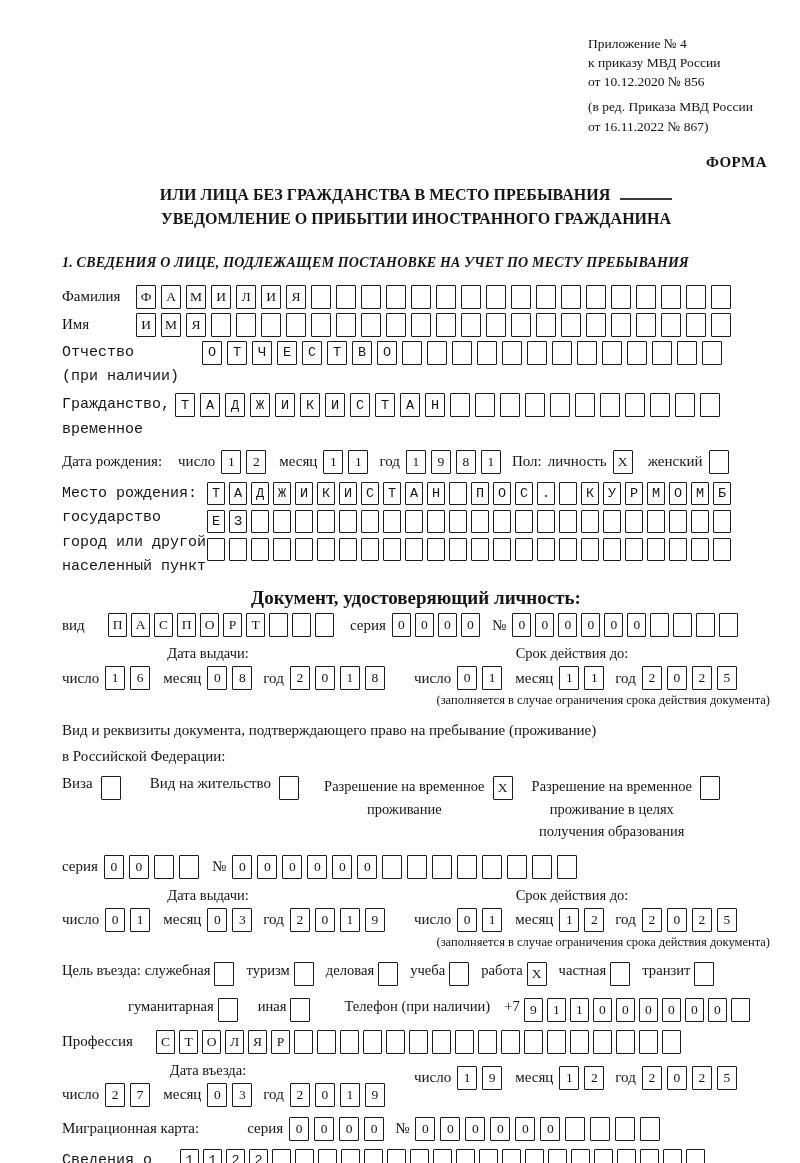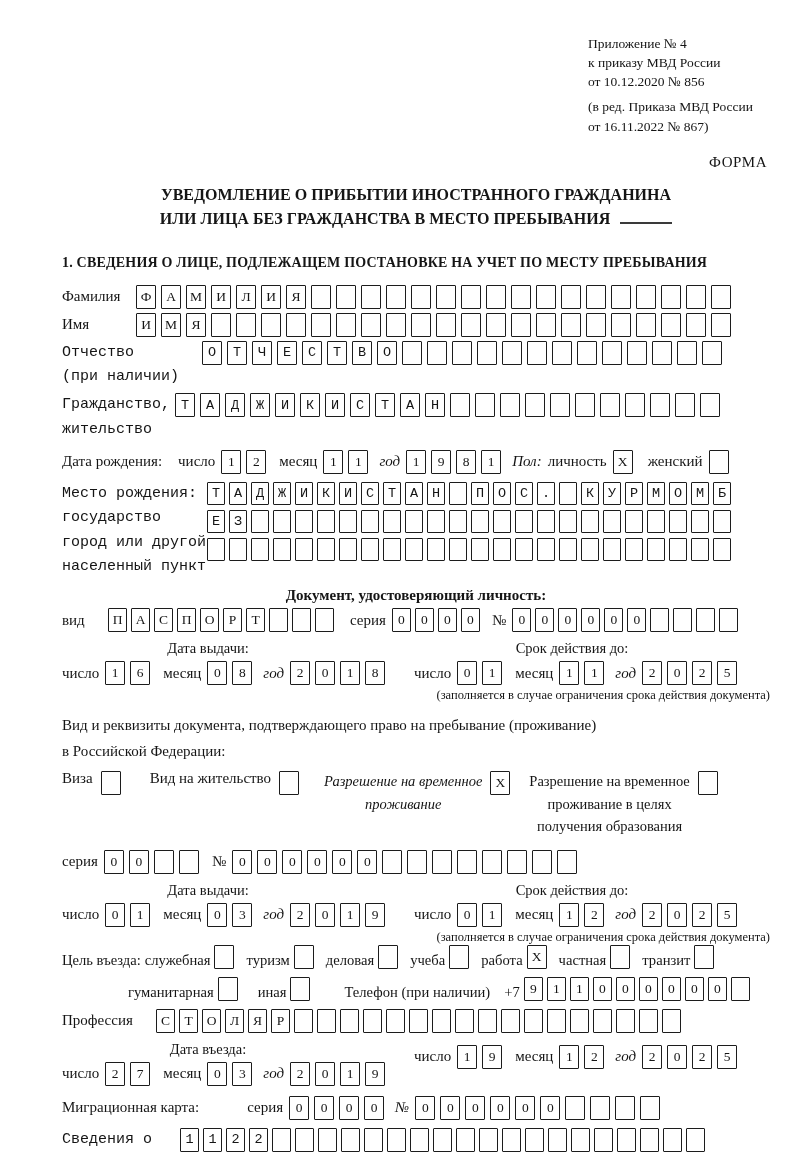--- a/index.html
+++ b/index.html
@@ -5,87 +5,87 @@
   html,body{margin:0;padding:0;background:#9a9a9a;}
   .page{
     width:800px;height:1163px;margin:0 auto;background:#ffffff;
     box-sizing:border-box;padding:34px 30px 18px 62px;
     font-family:"Liberation Serif","DejaVu Serif",serif;color:#151515;
     overflow:hidden;
   }
   
   .appendix{margin-left:auto;width:182px;font-size:13.5px;line-height:1.42;white-space:nowrap;}
   .appendix .gap{height:6px;}
-  .form-label{text-align:right;font-weight:normal;font-size:15px;margin:18px 3px 0 0;letter-spacing:.5px;}
+  .form-label{text-align:right;font-weight:bold;font-size:15px;margin:18px 3px 0 0;letter-spacing:.5px;}
   .title{text-align:center;font-weight:bold;font-size:16px;line-height:1.5;margin-top:12px;white-space:nowrap;}
   .uline{display:inline-block;width:52px;border-bottom:2.2px solid #3a3a3a;margin-left:10px;height:12px;}
-  .sec-title{font-weight:bold;font-size:14px;margin-top:24px;white-space:nowrap;letter-spacing:.2px;}
+  .sec-title{font-weight:bold;font-size:14px;margin-top:24px;white-space:nowrap;letter-spacing:.2px;font-style:italic;}
   
   .frow{display:flex;align-items:center;margin-top:4px;}
   .frow.top{align-items:flex-start;font-family:Liberation Mono, monospace;}
   .lbl{font-size:15px;margin-right:6px;white-space:nowrap;}
   .ml-label{font-size:15px;line-height:1.62;flex:none;}
   .w68{width:68px;flex:none;}
   .w113{width:113px;flex:none;}
   .w140{width:140px;flex:none;}
   .w145{width:145px;flex:none;}
   .w118{width:118px;flex:none;}
   .w40{width:40px;flex:none;}
-  .ml6{margin-left:6px;font-style:italic;}.ml8{margin-left:8px;}.ml10{margin-left:10px;}.ml12{margin-left:12px;}
+  .ml6{margin-left:6px;}.ml8{margin-left:8px;}.ml10{margin-left:10px;}.ml12{margin-left:12px;}
   .mt8{margin-top:8px;}.mt10{margin-top:10px;}.mt12{margin-top:12px;}.mt14{margin-top:14px;}
   
   .boxes{display:inline-flex;flex:none;}
   .cbox{
     flex:none;width:20px;height:24px;box-sizing:border-box;
     border:1.6px solid #1c1c1c;border-radius:1px;margin-right:5px;
     display:inline-flex;align-items:center;justify-content:center;
     font-size:13.5px;line-height:1;background:#fff;
   }
   .boxes.tight .cbox{width:18px;height:23px;margin-right:4px;}
   .boxes.mid .cbox{width:19px;margin-right:4px;}
   .stack .boxes{display:flex;margin-bottom:5px;}
   
-  .doc-head{text-align:center;font-weight:bold;font-size:15px;margin:8px 0 2px 0;}
+  .doc-head{text-align:center;font-weight:bold;font-size:19px;margin:8px 0 2px 0;}
   .two-col{display:flex;margin-top:8px;align-items:flex-start;}
   .col-l{flex:0 0 352px;}
   .col-r{flex:1;}
   .col-head{text-align:center;font-size:14.5px;margin-bottom:2px;white-space:nowrap;}
   .col-l .col-head{padding-right:60px;}
   .col-r .col-head{padding-right:40px;}
   .note{font-size:12.5px;text-align:right;margin-top:3px;white-space:nowrap;}
   .intro{font-size:15px;line-height:1.7;margin-top:10px;}
   
   .opts{display:flex;align-items:flex-start;margin-top:6px;}
   .opt-col{font-size:14.5px;line-height:1.55;text-align:center;}
   .opt-lbl{font-size:15px;white-space:nowrap;}
   .opts .boxes{margin-left:8px;margin-right:14px;margin-top:1px;}
   
-  .purpose-row{display:flex;align-items:flex-end;font-size:14.6px;}
+  .purpose-row{display:flex;align-items:flex-start;margin-top:12px;font-size:14.6px;}
   .purpose-row .lbl{font-size:14.6px;margin-right:4px;}
   .purpose-row .boxes{margin-right:7px;}
   .mig-gap{margin-left:42px;}
 </style>
 </head>
 <body>
 
 <div class="page">
 
   <div class="appendix">
     <div>Приложение № 4</div>
     <div>к приказу МВД России</div>
     <div>от 10.12.2020 № 856</div>
     <div class="gap"></div>
     <div>(в ред. Приказа МВД России</div>
     <div>от 16.11.2022 № 867)</div>
   </div>
   <div class="form-label">ФОРМА</div>
 
   <div class="title">
+    <div><span>ИЛИ ЛИЦА БЕЗ ГРАЖДАНСТВА В МЕСТО ПРЕБЫВАНИЯ</span><span class="uline"></span></div>
     <div>УВЕДОМЛЕНИЕ О ПРИБЫТИИ ИНОСТРАННОГО ГРАЖДАНИНА</div>
-    <div><span>ИЛИ ЛИЦА БЕЗ ГРАЖДАНСТВА В МЕСТО ПРЕБЫВАНИЯ</span><span class="uline"></span></div>
   </div>
 
   <div class="sec-title">1. СВЕДЕНИЯ О ЛИЦЕ, ПОДЛЕЖАЩЕМ ПОСТАНОВКЕ НА УЧЕТ ПО МЕСТУ ПРЕБЫВАНИЯ</div>
 
   <div class="frow mt14">
     <span class="lbl w68">Фамилия</span>
     <span class="boxes">
         <span class="cbox">Ф</span>
         <span class="cbox">А</span>
         <span class="cbox">М</span>
@@ -169,21 +169,21 @@
         <span class="cbox"></span>
         <span class="cbox"></span>
         <span class="cbox"></span>
         <span class="cbox"></span>
       </span>
   </div>
 
   <div class="frow top">
     <div class="ml-label w113">
       <div>Гражданство,</div>
-      <div>жительство</div>
+      <div>временное</div>
     </div>
     <span class="boxes">
         <span class="cbox">Т</span>
         <span class="cbox">А</span>
         <span class="cbox">Д</span>
         <span class="cbox">Ж</span>
         <span class="cbox">И</span>
         <span class="cbox">К</span>
         <span class="cbox">И</span>
         <span class="cbox">С</span>

